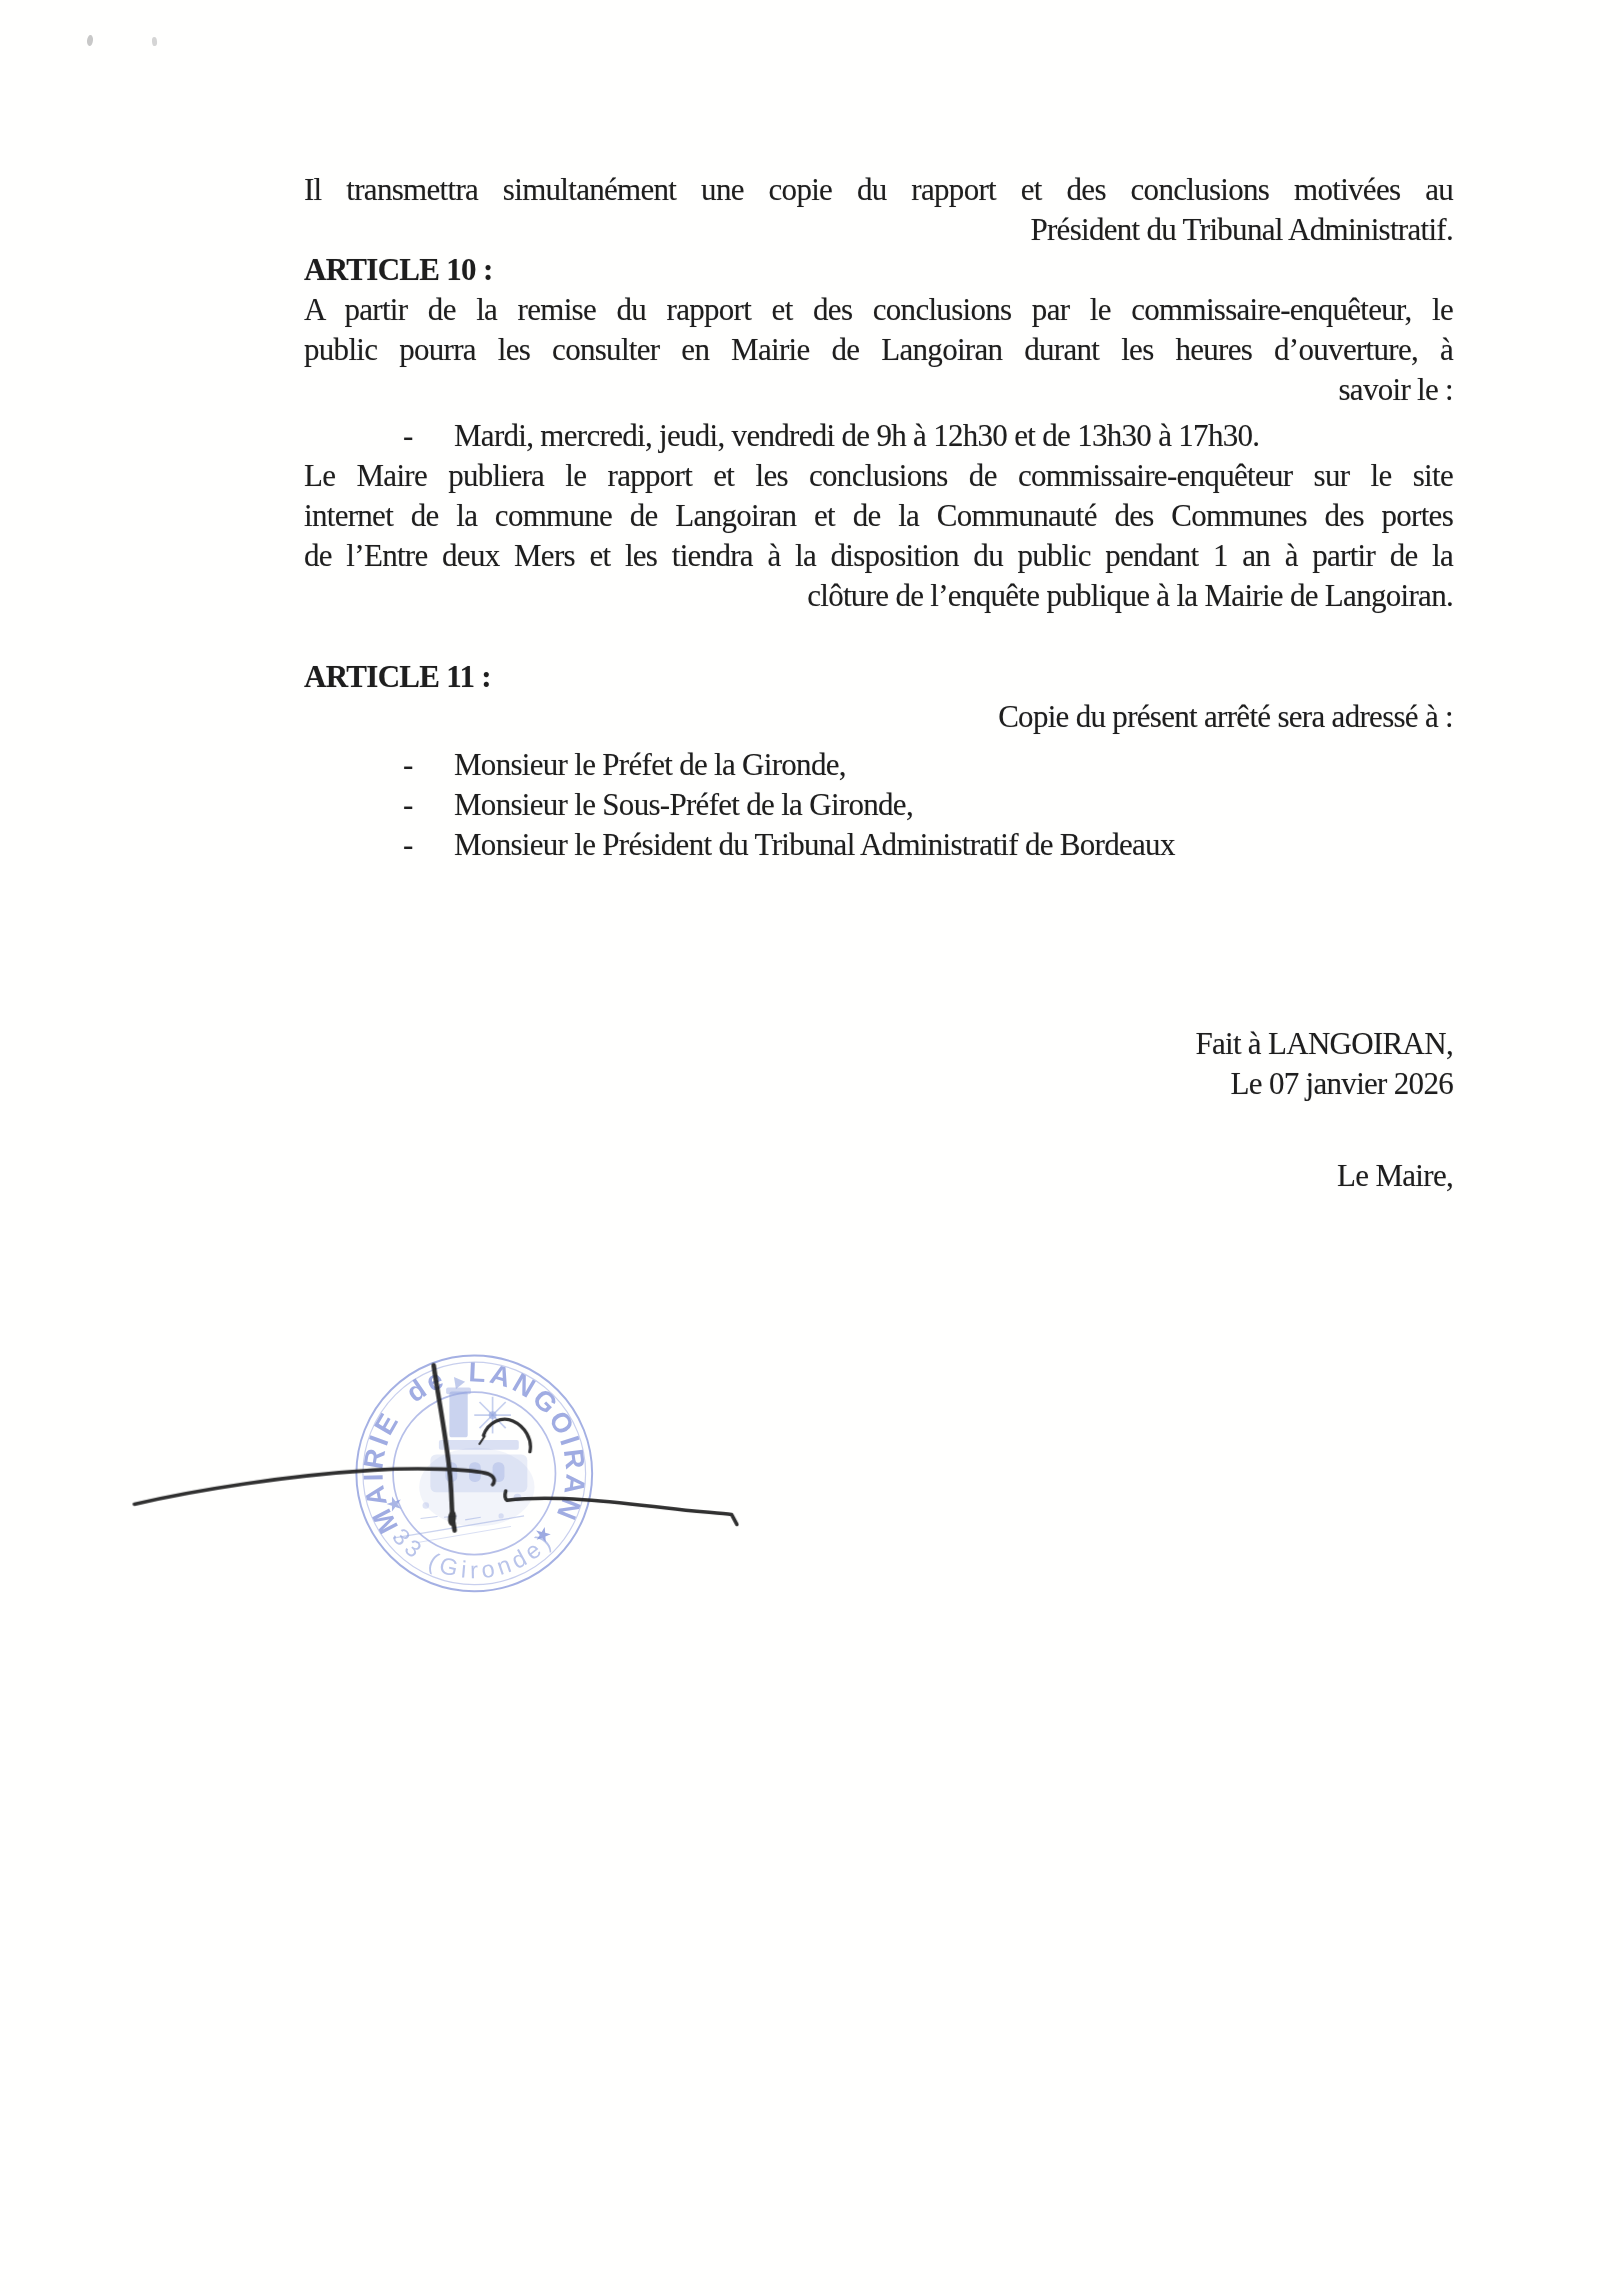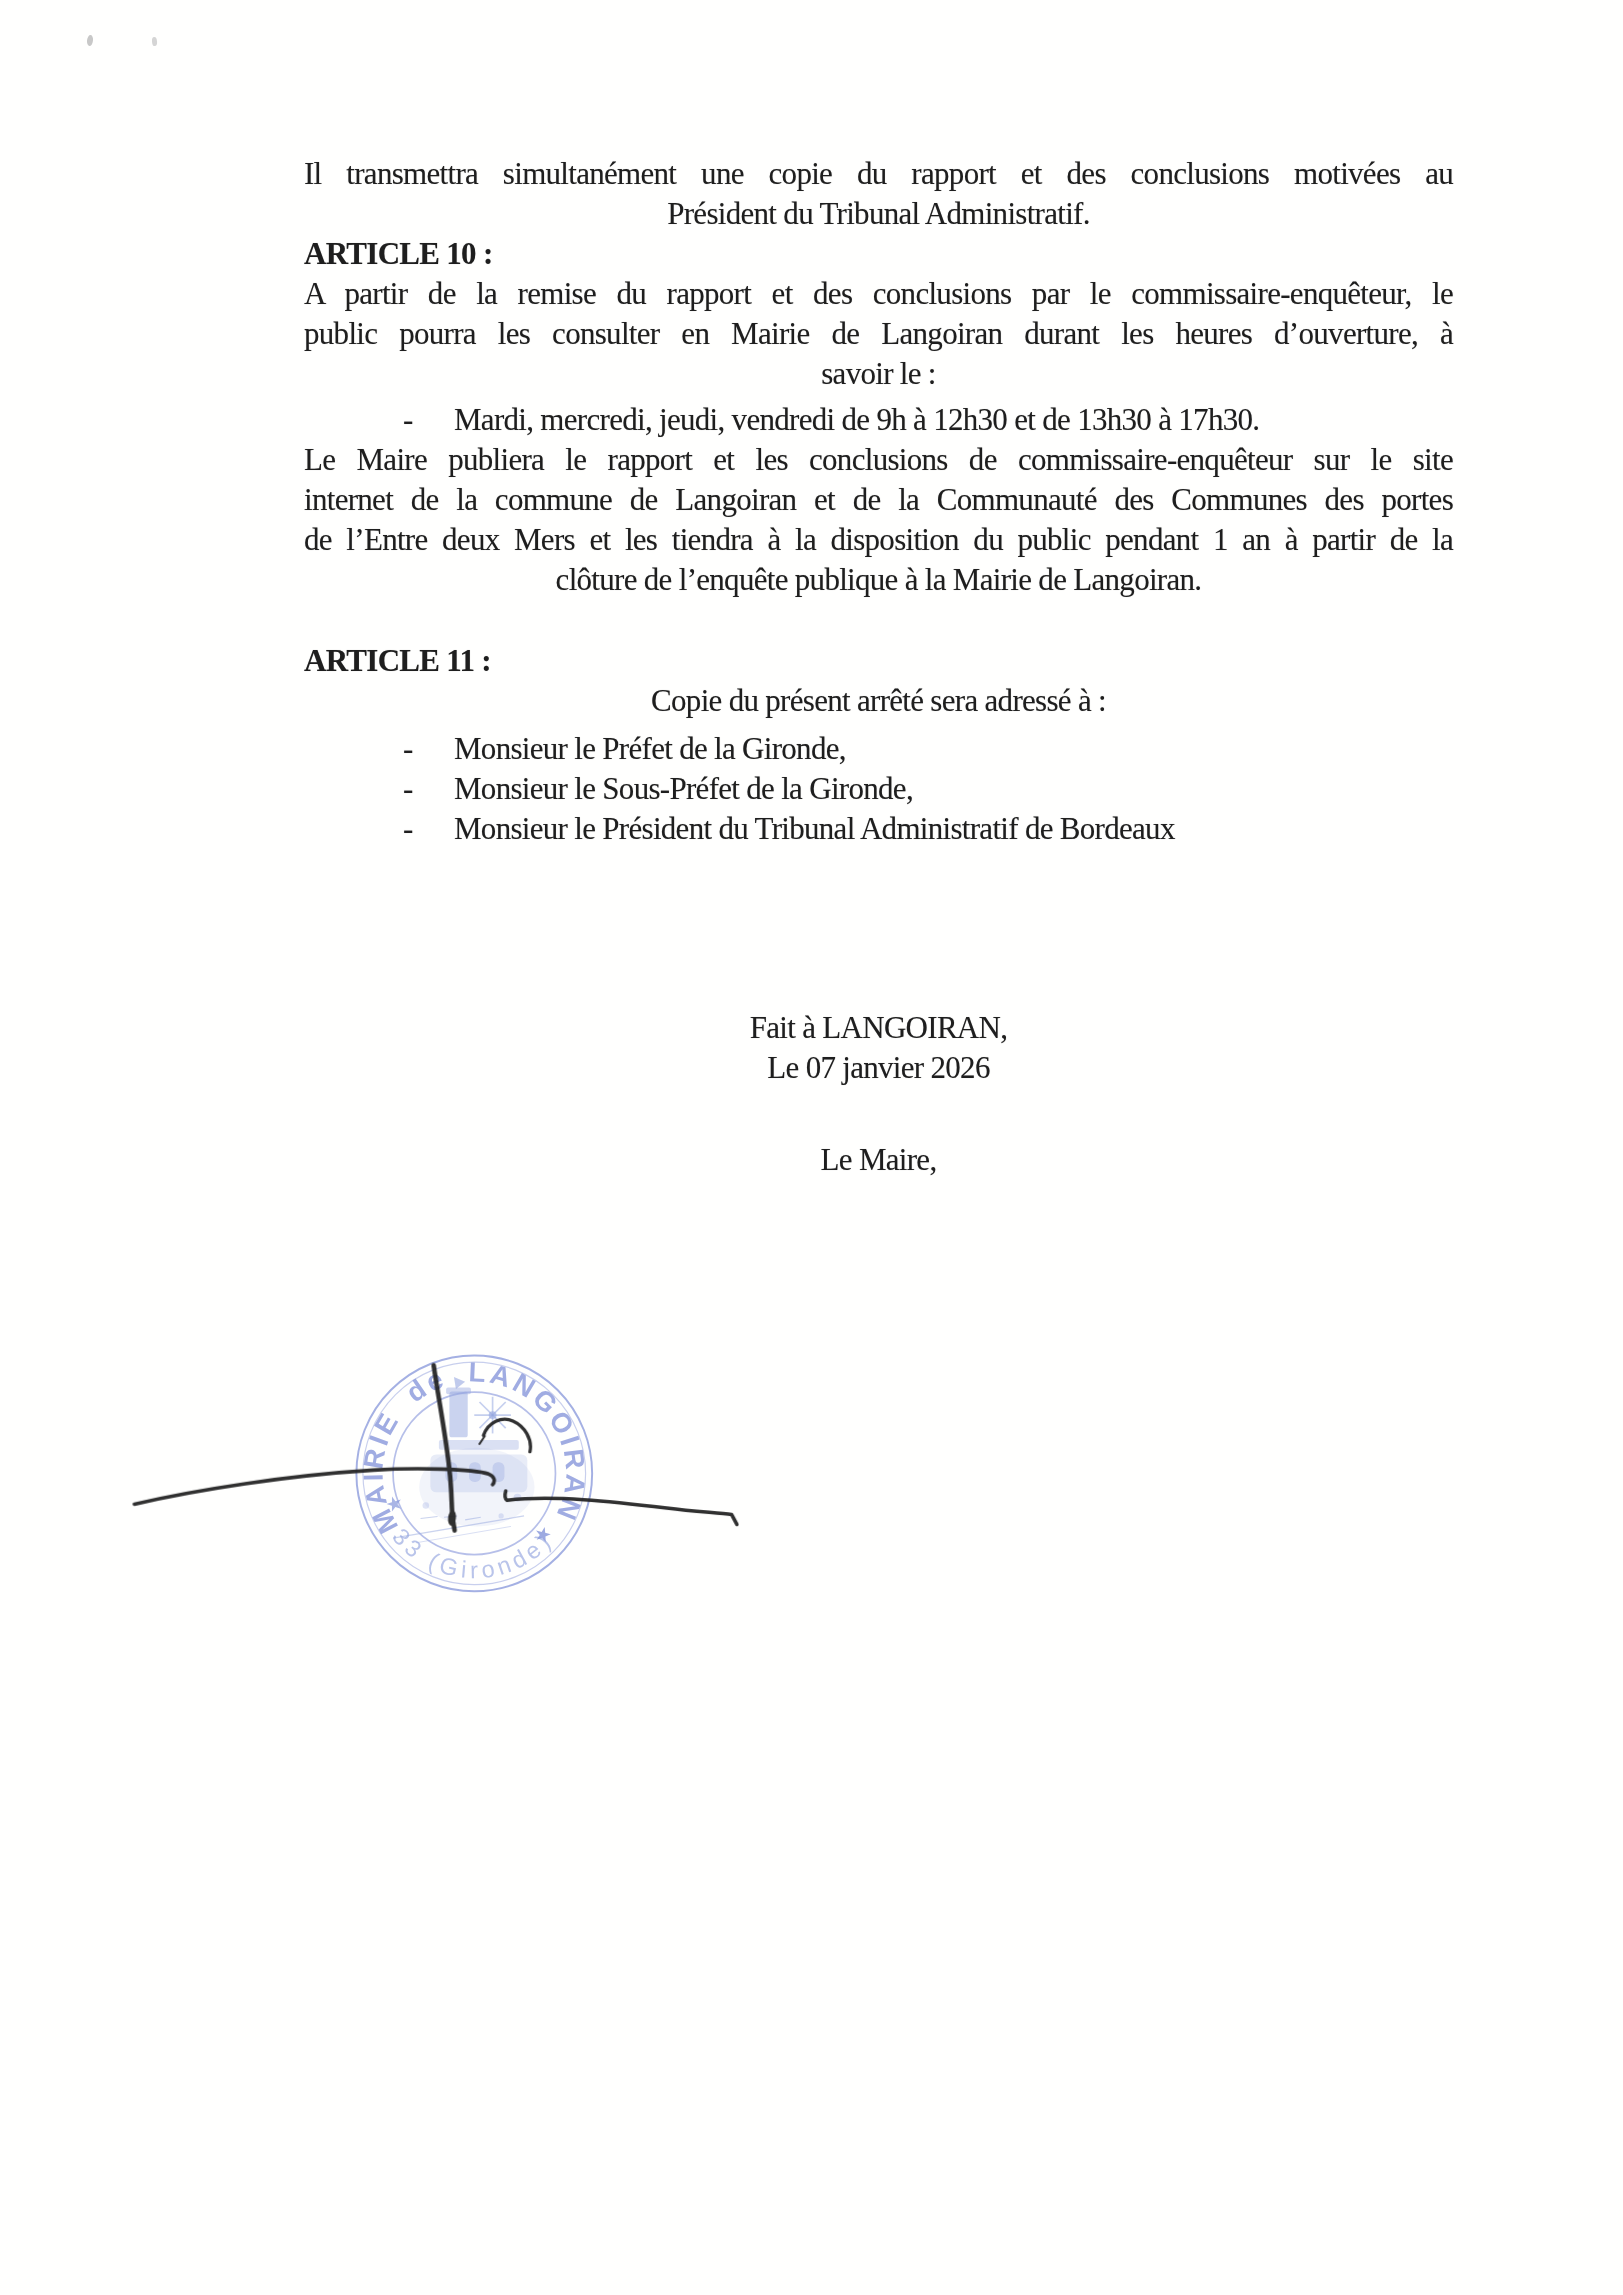--- a/index.html
+++ b/index.html
@@ -10,26 +10,26 @@
     color:#1e1e1e;
     overflow:hidden;
   }
   .sheet{position:absolute;inset:0;background:#fffffe}
   
   .speck{position:absolute;border-radius:50%;opacity:.75}
   .speck-1{left:87px;top:35px;width:5.9px;height:11px;background:#b5b5b5;transform:rotate(7deg)}
   .speck-2{left:152px;top:37px;width:5.2px;height:8.5px;background:#c7c7c7;transform:rotate(-5deg)}
 
   .doc{
-    position:absolute;left:304px;top:154px;width:1149px;
+    position:absolute;left:304px;top:170px;width:1149px;
     font-size:31px;line-height:40px;letter-spacing:-0.7px;
     text-shadow:0 0 0.8px rgba(30,30,30,.35);
   }
   .jl{text-align:justify;text-align-last:justify;white-space:nowrap}
-  .ll{text-align:center;white-space:nowrap}
+  .ll{text-align:right;white-space:nowrap}
   .heading{font-weight:700;white-space:nowrap}
   .h-art10{}
   .bullet{padding-left:99px;white-space:nowrap}
   .bullet .marker{display:inline-block;width:51px}
   .m-sched{margin-top:6px}
   .p-pub{}
   .h-art11{margin-top:41px}
   .recips{margin-top:7.9px}
   .closing{margin-top:159px}
   .sigblock{margin-top:52px}

